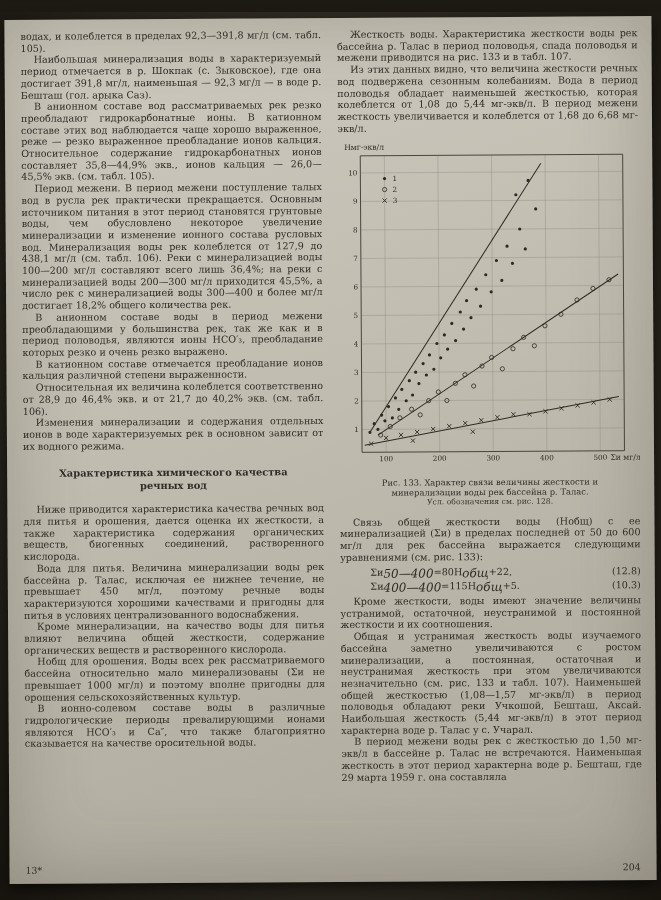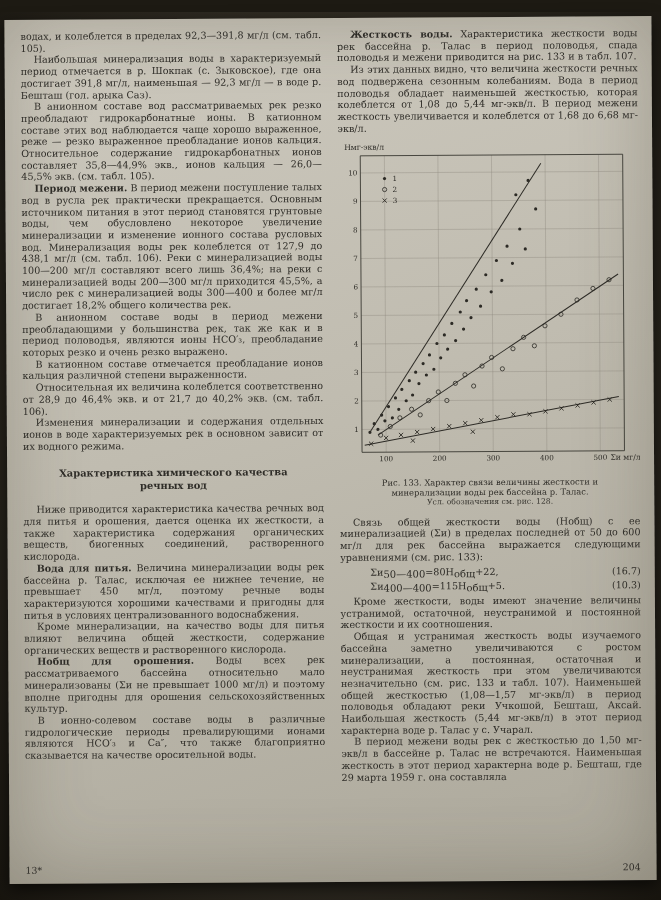--- a/index.html
+++ b/index.html
@@ -19,31 +19,31 @@
     box-shadow:0 5px 16px rgba(0,0,0,.65), inset 0 0 80px rgba(66,58,44,.30);
     transform:rotate(-0.35deg);
     padding:11px 14px 6px 16px;
     color:#2f2d28;
     overflow:hidden;
   }
   .cols{display:flex;gap:16px;}
   .col{flex:1;font-size:9.6px;line-height:11.7px;text-align:justify;}
   .para{margin:0;text-indent:13px;}
   .para.noindent{text-indent:0;}
-  .lead{font-weight:bold;}
+  .lead{font-weight:normal;}
   .heading{
     text-align:center;font-weight:bold;font-size:9.9px;line-height:13px;
     margin:15px 30px 11px;text-indent:0;
   }
   .figure{margin:6px 0 4px;}
   .caption{font-size:8.4px;line-height:10.3px;text-align:center;margin:1px 8px 8px;text-indent:0;}
   .caption .sub{font-size:7.7px;color:#3a3832;}
   .equation{display:flex;align-items:baseline;margin:3px 0 3px 0;padding-left:30px;text-indent:0;}
   .eq-body{flex:1;}
-  sub{font-size:10px;vertical-align:-2px;line-height:0;}
+  sub{font-size:12px;vertical-align:-2px;line-height:0;font-style:italic;}
   .footer{
     position:absolute;left:16px;right:16px;bottom:8px;
     display:flex;justify-content:space-between;font-size:9.3px;
   }
   
   #chart-holder{width:100%;}
   #chart-holder svg{display:block;}
   #chart-holder text{font-family:"DejaVu Serif","Liberation Serif",serif;fill:#2f2d28;}
   #chart-holder .tick{font-size:7.2px;}
   #chart-holder .alabel{font-size:7.6px;}
@@ -214,21 +214,21 @@
           <figcaption class="caption">
             <div>Рис. 133. Характер связи величины жесткости и минерализации воды рек бассейна р. Талас.</div>
             <div class="sub">Усл. обозначения см. рис. 128.</div>
           </figcaption>
         </figure>
 
         <p class="para">Связь общей жесткости воды (Нобщ) с ее минерализацией (Σи) в пределах последней от 50 до 600 мг/л для рек бассейна выражается следующими уравнениями (см. рис. 133):</p>
 
         <div class="equation">
           <span class="eq-body"><span>Σи</span><sub>50—400</sub><span>=80Н</span><sub>общ</sub><span>+22,</span></span>
-          <span class="eq-num">(16.7)</span>
+          <span class="eq-num">(12.8)</span>
         </div>
         <div class="equation">
           <span class="eq-body"><span>Σи</span><sub>400—400</sub><span>=115Н</span><sub>общ</sub><span>+5.</span></span>
           <span class="eq-num">(10.3)</span>
         </div>
 
         <p class="para">Кроме жесткости, воды имеют значение величины устранимой, остаточной, неустранимой и постоянной жесткости и их соотношения.</p>
         <p class="para">Общая и устранимая жесткость воды изучаемого бассейна заметно увеличиваются с ростом минерализации, а постоянная, остаточная и неустранимая жесткость при этом увеличиваются незначительно (см. рис. 133 и табл. 107). Наименьшей общей жесткостью (1,08—1,57 мг-экв/л) в период половодья обладают реки Учкошой, Бешташ, Аксай. Наибольшая жесткость (5,44 мг-экв/л) в этот период характерна воде р. Талас у с. Учарал.</p>
         <p class="para">В период межени воды рек с жесткостью до 1,50 мг-экв/л в бассейне р. Талас не встречаются. Наименьшая жесткость в этот период характерна воде р. Бешташ, где 29 марта 1959 г. она составляла</p>
       </div>

